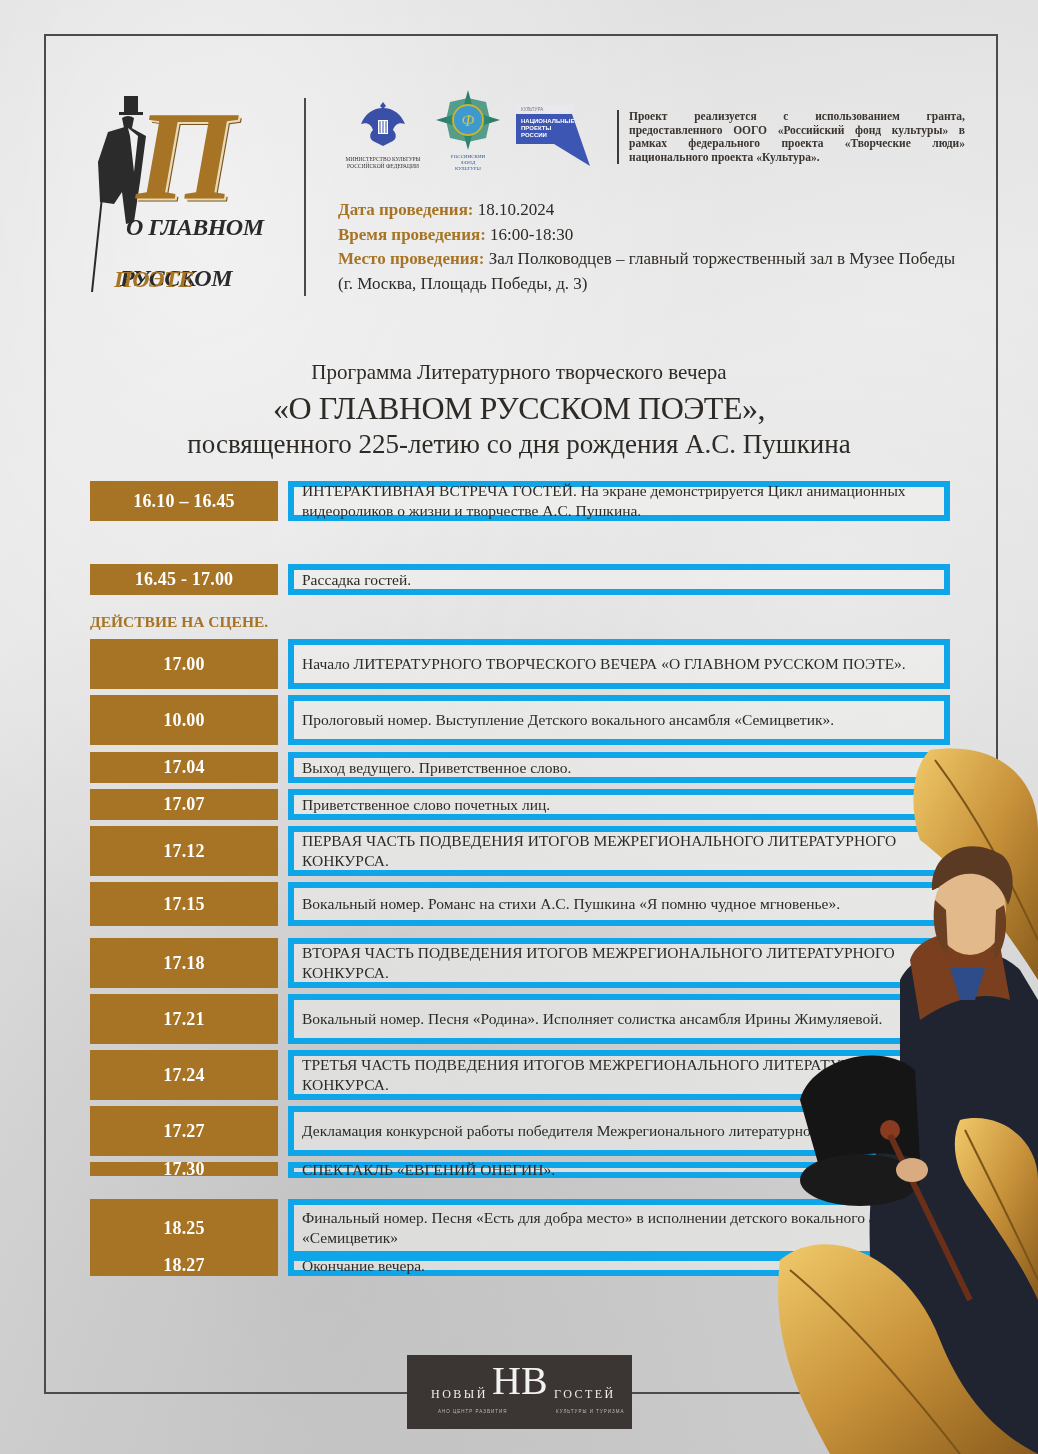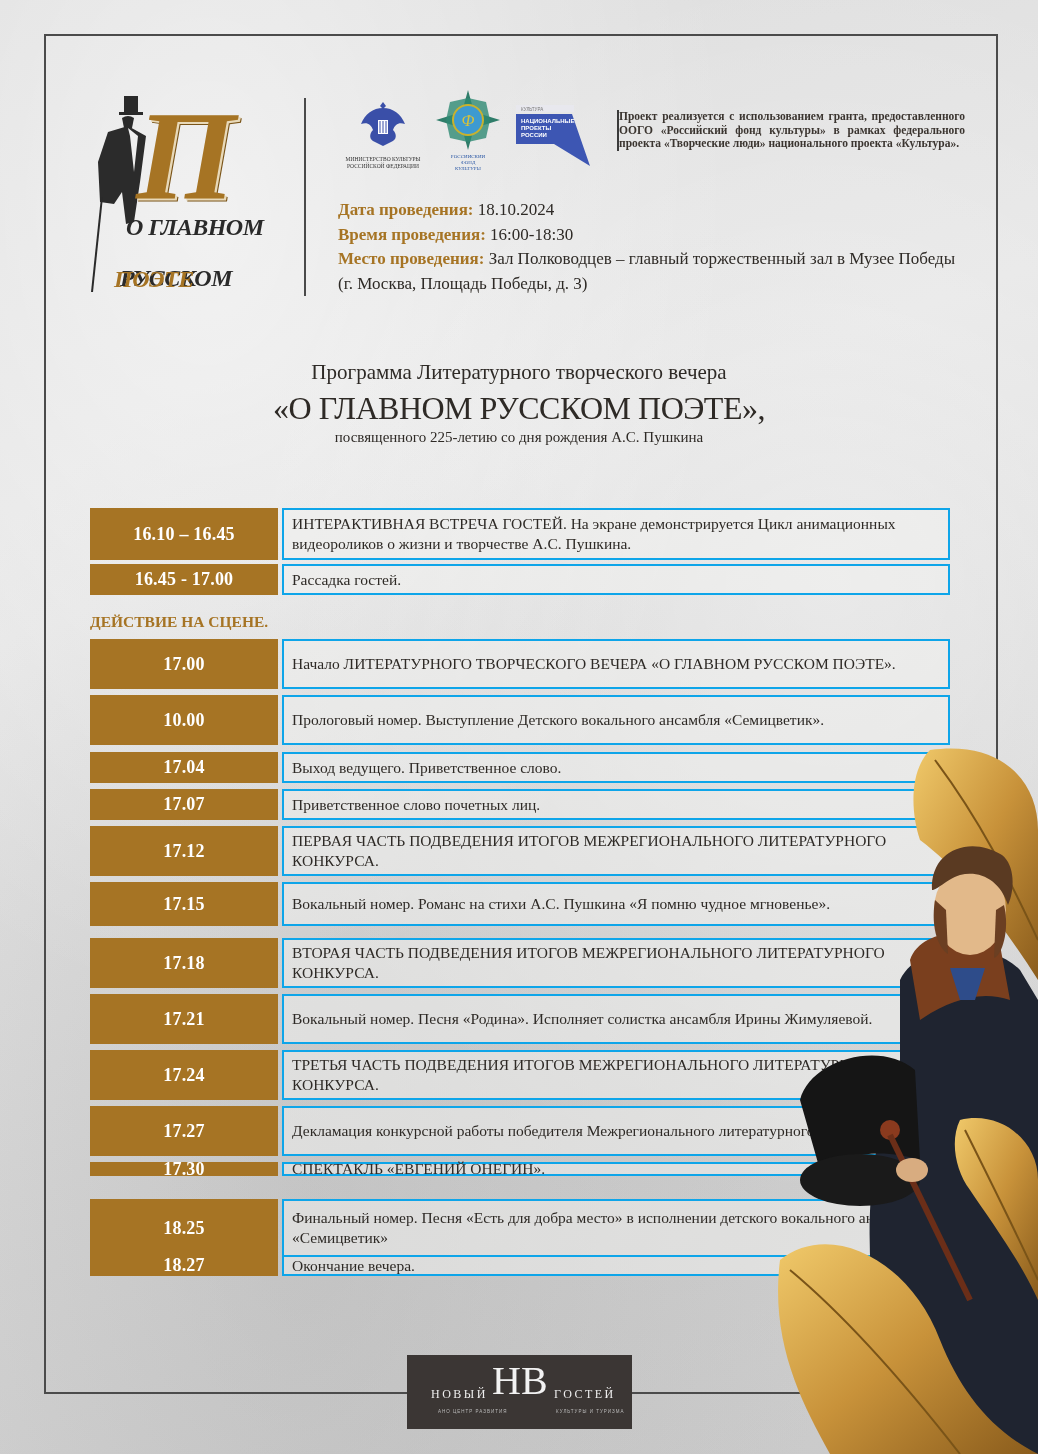--- a/index.html
+++ b/index.html
@@ -45,42 +45,42 @@
   .p3 { left: 514px; top: 104px; width: 80px; }
   .p2 .cap { color: #2e5aa6; font-size: 5px; line-height: 6px; }
   .np-shape {
     width: 76px; height: 62px; position: relative;
   }
   .np-text { position: absolute; left: 7px; top: 14px; font-size: 6px; line-height: 7px; color: #fff; font-weight: bold; text-align: left; font-family: "Liberation Sans", sans-serif; }
   .np-top { position: absolute; left: 7px; top: 3px; font-size: 4.5px; color: #777; font-family: "Liberation Sans", sans-serif; }
 
   .grant {
     position: absolute; left: 617px; top: 110px; width: 348px;
-    border-left: 2px solid #3a3a3a; 
+    border-left: 2px solid #3a3a3a; padding-left: 10px;
     font-size: 11.5px; line-height: 13.5px; font-weight: bold; color: #3b3530;
     text-align: justify;
   }
 
   .info { position: absolute; left: 338px; top: 198px; width: 630px; font-size: 17px; line-height: 24.5px; color: #2e2a26; }
   .info .lbl { color: #a67424; font-weight: bold; }
 
   .prog-title { position: absolute; left: 0; width: 1038px; text-align: center; color: #2e2a26; }
   .pt1 { top: 360px; font-size: 21px; }
   .pt2 { top: 390px; font-size: 32px; font-weight: normal; letter-spacing: -0.5px; }
-  .pt3 { top: 429px; font-size: 15px; }
+  .pt3 { top: 429px; font-size: 27px; }
 
   
   .row { position: absolute; left: 90px; width: 860px; display: flex; }
   .time {
     width: 188px; background: #a67424; color: #fff; font-weight: bold;
     font-size: 18px; display: flex; align-items: center; justify-content: center;
     letter-spacing: 0.2px;
   }
   .desc {
-    margin-left: 4px; flex: 1; border: 2px solid #0ea5e9;
+    margin-left: 10px; flex: 1; border: 6px solid #0ea5e9;
     background: rgba(240,240,238,0.55);
     font-size: 15.5px; line-height: 20px; padding: 2px 8px; color: #2e2a26;
     display: flex; align-items: center;
   }
   .section-title {
     position: absolute; left: 90px; top: 613px; font-size: 15.5px; font-weight: bold; color: #a67424;
   }
 
   
   .art { position: absolute; left: 770px; top: 740px; width: 268px; height: 714px; pointer-events: none; }
@@ -172,21 +172,21 @@
   <div>
     <span class="lbl">Место проведения:</span>
     <span>Зал Полководцев – главный торжественный зал в Музее Победы (г. Москва, Площадь Победы, д. 3)</span>
   </div>
 </div>
 
 <div class="prog-title pt1">Программа Литературного творческого вечера</div>
 <div class="prog-title pt2">«О ГЛАВНОМ РУССКОМ ПОЭТЕ»,</div>
 <div class="prog-title pt3">посвященного 225-летию со дня рождения А.С. Пушкина</div>
 
-<div class="row" style="top:508px;height:52px">
+<div class="row" style="top:481px;height:40px">
   <div class="time">16.10 – 16.45</div>
   <div class="desc">ИНТЕРАКТИВНАЯ ВСТРЕЧА ГОСТЕЙ. На экране демонстрируется Цикл анимационных видеороликов о жизни и творчестве А.С. Пушкина.</div>
 </div>
 <div class="row" style="top:564px;height:31px">
   <div class="time">16.45 - 17.00</div>
   <div class="desc">Рассадка гостей.</div>
 </div>
 
 <div class="section-title">ДЕЙСТВИЕ НА СЦЕНЕ.</div>
 

